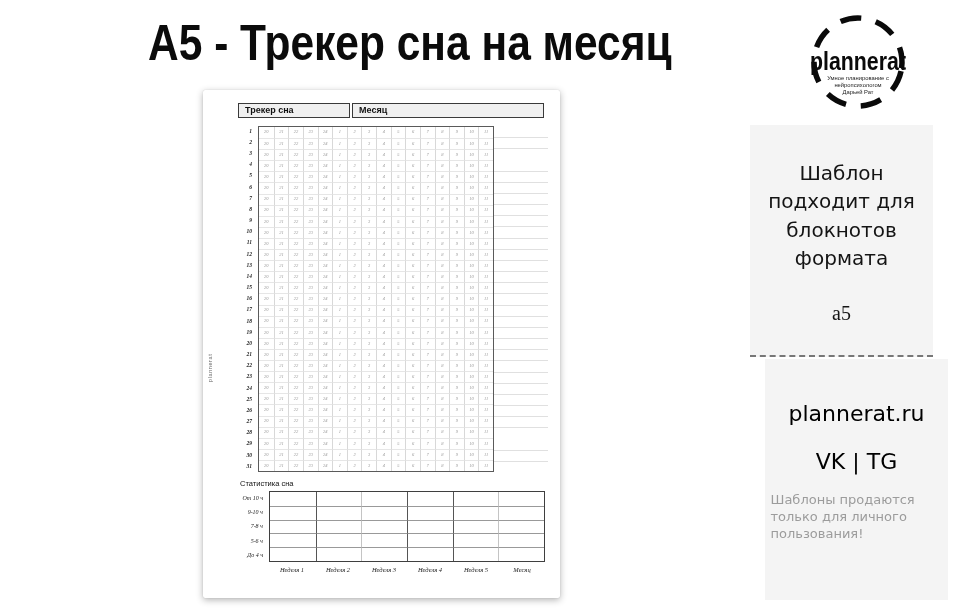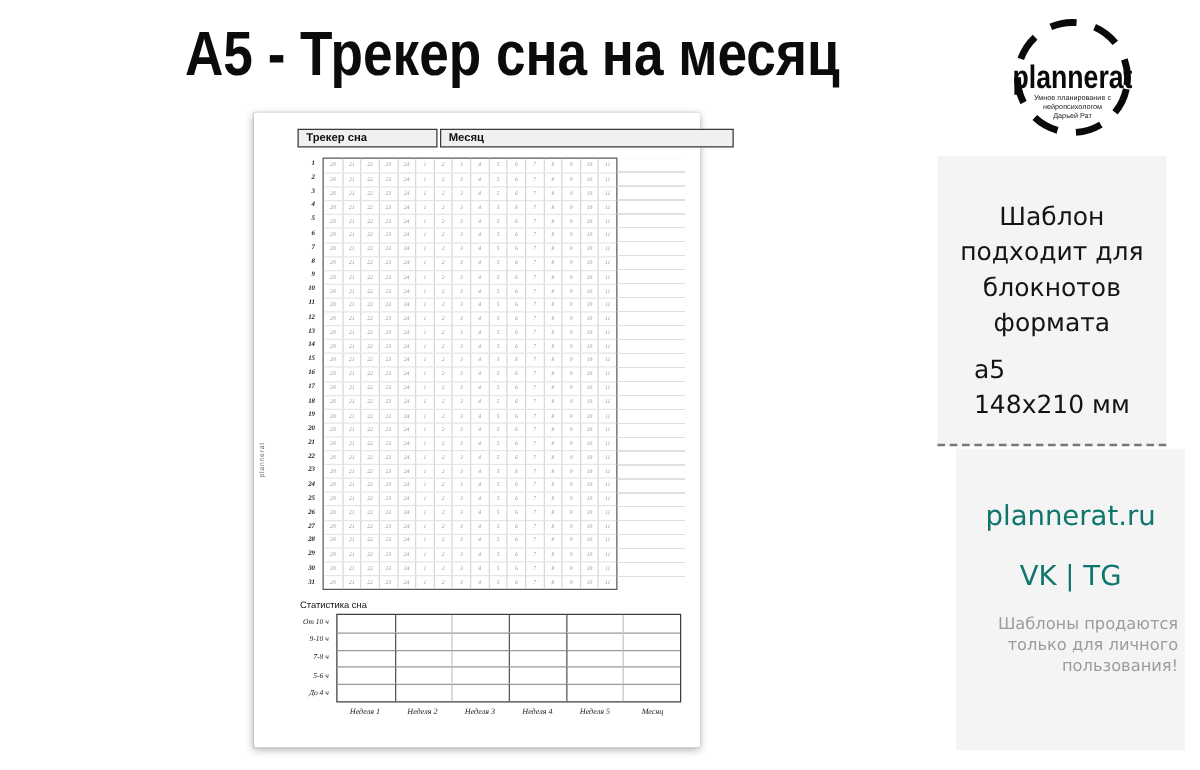--- a/index.html
+++ b/index.html
@@ -21,21 +21,21 @@
   
   #logo { position:absolute; left:798px; top:4px; width:122px; height:114px; }
 
   
   #page {
     position:absolute; left:203px; top:90px; width:357px; height:508px;
     background:#ffffff; border-radius:2px;
     box-shadow:0 2px 7px rgba(0,0,0,0.30), 0 0 1px rgba(0,0,0,0.2);
   }
   #tracker-header {
-    position:absolute; left:35px; top:13px; width:349px; height:15px;
+    position:absolute; left:35px; top:13px; width:306px; height:15px;
     display:flex; gap:2px;
   }
   .hdr-cell {
     border:1.5px solid #3a3a3a; background:#f0f0f0; color:#111;
     font-family:"Liberation Sans", sans-serif; font-size:9px; font-weight:700;
     display:flex; align-items:center; padding-left:6px; line-height:1;
   }
   #hdr-left { width:112px; flex:none; }
   #hdr-right { flex:1; }
 
@@ -116,30 +116,30 @@
 
   
   #sidebar-top {
     position:absolute; left:750px; top:125px; width:183px; height:232px;
     background:#f4f4f4; border-bottom:2px dashed #777;
     display:flex; flex-direction:column; align-items:center; padding-top:34px;
   }
   #sidebar-info {
     width:162px; text-align:center; font-size:20px; line-height:1.42; color:#141414;
   }
-  #format-block { margin-top:8px; text-align:left; font-size:20px; line-height:1.4; color:#141414; }
+  #format-block { margin-top:26px; text-align:right; font-size:20px; line-height:1.4; color:#141414;font-family:Liberation Serif, serif; }
 
   #sidebar-bottom {
     position:absolute; left:765px; top:359px; width:183px; height:241px;
     background:#f4f4f4; display:flex; flex-direction:column; align-items:center;
     padding-top:42px; gap:22px;
   }
-  .contact-line { font-size:22px; color:#0f766e; line-height:1.18; text-align:center; }
+  .contact-line { font-size:22px; color:#000000; line-height:1.18; text-align:center; }
   #license-note {
-    width:172px; margin-top:-6px; text-align:right;
+    width:172px; margin-top:-6px; text-align:left;
     font-size:13px; line-height:1.32; color:#9c9c9c;
   }
 </style>
 </head>
 <body>
 
 <div id="stage">
 
   <div id="main-title">А5 - Трекер сна на месяц</div>
 
@@ -741,21 +741,20 @@
         <div class="stats-col-label">Неделя 5</div>
         <div class="stats-col-label">Месяц</div>
       </div>
 
   </div>
 
   <div id="sidebar-top">
     <div id="sidebar-info">Шаблон подходит для блокнотов формата</div>
     <div id="format-block">
       <div>а5</div>
-      <div>148x210 мм</div>
     </div>
   </div>
 
   <div id="sidebar-bottom">
     <div class="contact-line">plannerat.ru</div>
     <div class="contact-line">VK | TG</div>
     <div id="license-note">Шаблоны продаются только для личного пользования!</div>
   </div>
 
 </div>

